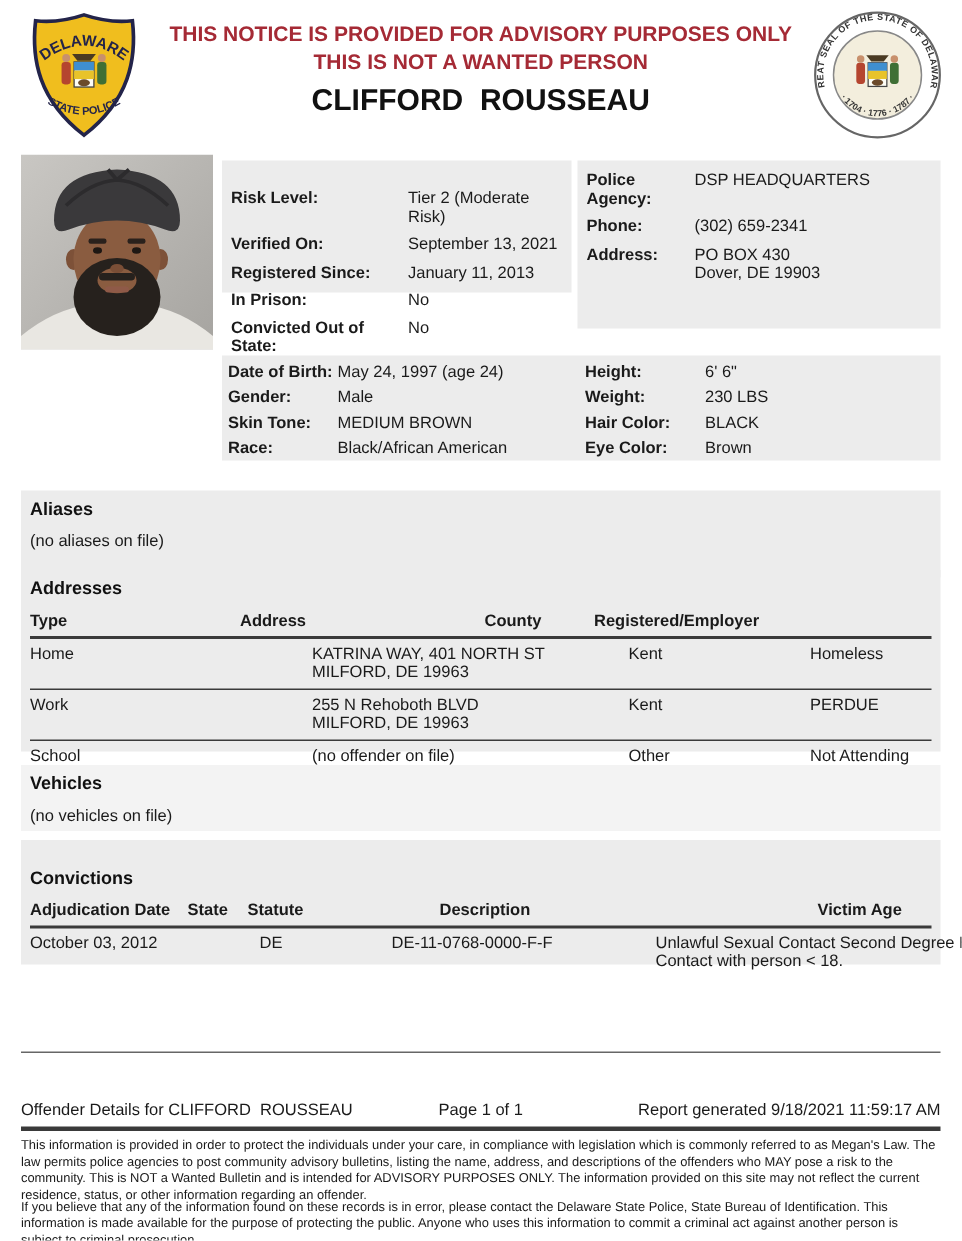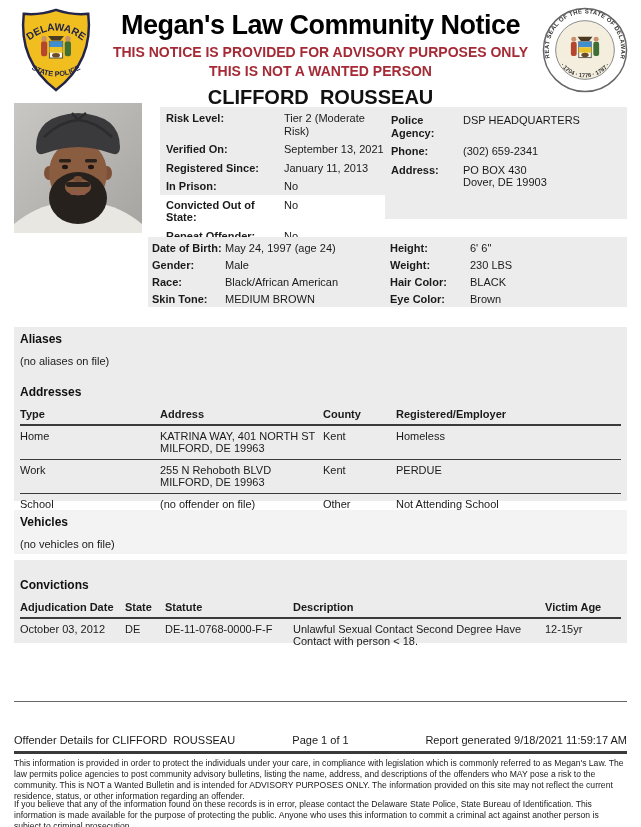--- a/index.html
+++ b/index.html
@@ -13,21 +13,21 @@
   .hdr-title{font-size:27px;font-weight:bold;letter-spacing:-0.5px;line-height:30px;color:#000;}
   .advisory{color:#A52A35;font-weight:bold;font-size:14px;line-height:19px;margin-top:3px;}
   .offender-name{font-weight:bold;font-size:20px;margin-top:5px;white-space:pre-wrap;color:#111;}
   
   .gbox{position:absolute;background:#ECECEC;box-sizing:border-box;}
   .kv{display:flex;font-size:11px;line-height:12.5px;margin-bottom:6px;}
   .kv .k{font-weight:bold;flex:none;}
   .kv .v{flex:1;}
   .pre{white-space:pre-line;}
   .prewrap{white-space:pre-wrap;}
-  #reg-box{left:160px;top:107px;width:233px;height:88px;padding:5px 6px 4px 6px;}
+  #reg-box{left:148px;top:107px;width:233px;height:88px;padding:19px 6px 4px 6px;}
   #reg-box .k{width:118px;}
   #agency-box{left:385px;top:107px;width:242px;height:112px;padding:7px 10px 4px 6px;}
   #agency-box .k{width:72px;}
   #demo-box{left:148px;top:237px;width:479px;height:70px;padding:5px 4px 0 4px;display:flex;}
   #demo-box .col{flex:none;}
   #demo-box .col.left{width:238px;}
   #demo-box .col.right{flex:1;}
   #demo-box .kv{margin-bottom:4.5px;}
   #demo-box .col.left .k{width:73px;}
   #demo-box .col.right .k{width:80px;}
@@ -37,21 +37,21 @@
   #scars-col{position:absolute;left:253px;top:5px;}
   .scar-item{font-size:11px;margin-top:9px;line-height:12px;}
   .alias-empty{font-size:11px;margin-top:9px;}
   
   #addr-box{left:14px;top:380px;width:613px;height:121px;padding:5px 6px;}
   #veh-box{left:14px;top:510px;width:613px;height:44px;padding:5px 6px;background:#F3F3F3;}
   #conv-box{left:14px;top:560px;width:613px;height:83px;padding:18px 6px;}
   .tbl{width:601px;font-size:11px;}
   .trow{display:flex;align-items:flex-start;}
   .thead{font-weight:bold;border-bottom:2px solid #3a3a3a;padding:3px 0 4px 0;margin-top:6px;}
-  .tdata{padding:4px 0 5px 0;border-bottom:1.5px solid #3a3a3a;}
+  .tdata{padding:4px 0 5px 0;border-bottom:1.5px solid #3a3a3a;gap:48px;}
   .tdata.last{border-bottom:none;}
   .c-type{width:140px;flex:none;}
   .c-addr{width:163px;flex:none;}
   .c-county{width:73px;flex:none;}
   .c-emp{flex:1;}
   .c-adjdate{width:105px;flex:none;}
   .c-state{width:40px;flex:none;}
   .c-statute{width:128px;flex:none;}
   .c-desc{width:252px;flex:none;padding-right:10px;box-sizing:border-box;}
   .c-victim{flex:1;}
@@ -93,21 +93,20 @@
       </text>
       <path id="bbot" d="M19 64 Q45 80 71 64" fill="none"></path>
       <text font-size="7.5" font-weight="bold" fill="#23244a" font-family="Liberation Sans, sans-serif">
         <textPath href="#bbot" startOffset="50%" text-anchor="middle">STATE POLICE</textPath>
       </text>
       <use href="#arms" transform="translate(45 46) scale(0.9)"></use>
     </svg>
   </div>
 
   <div class="hdr-text">
-    <div class="hdr-title">Megan's Law Community Notice</div>
     <div class="advisory">
       <div>THIS NOTICE IS PROVIDED FOR ADVISORY PURPOSES ONLY</div>
       <div>THIS IS NOT A WANTED PERSON</div>
     </div>
     <div class="offender-name">CLIFFORD  ROUSSEAU</div>
   </div>
 
   <div class="abs" style="left:541px;top:6px;">
     <svg width="88" height="88" viewBox="0 0 90 90">
       <circle cx="45" cy="45" r="42.5" fill="#ffffff" stroke="#666" stroke-width="1.5"></circle>
@@ -200,26 +199,26 @@
   <div class="col left">
     <div class="kv">
         <span class="k">Date of Birth:</span>
         <span class="v">May 24, 1997 (age 24)</span>
       </div>
     <div class="kv">
         <span class="k">Gender:</span>
         <span class="v">Male</span>
       </div>
     <div class="kv">
+        <span class="k">Skin Tone:</span>
+        <span class="v">MEDIUM BROWN</span>
+      </div>
+    <div class="kv">
         <span class="k">Race:</span>
         <span class="v">Black/African American</span>
-      </div>
-    <div class="kv">
-        <span class="k">Skin Tone:</span>
-        <span class="v">MEDIUM BROWN</span>
       </div>
   </div>
   <div class="col right">
     <div class="kv">
         <span class="k">Height:</span>
         <span class="v">6' 6"</span>
       </div>
     <div class="kv">
         <span class="k">Weight:</span>
         <span class="v">230 LBS</span>

